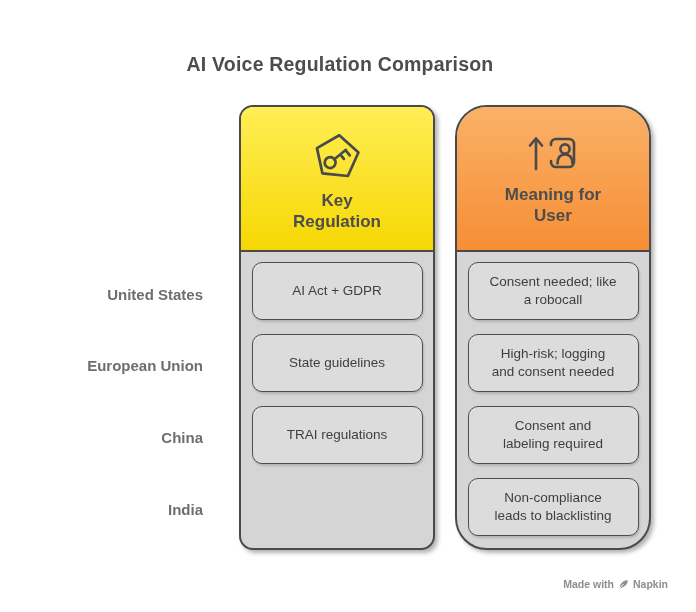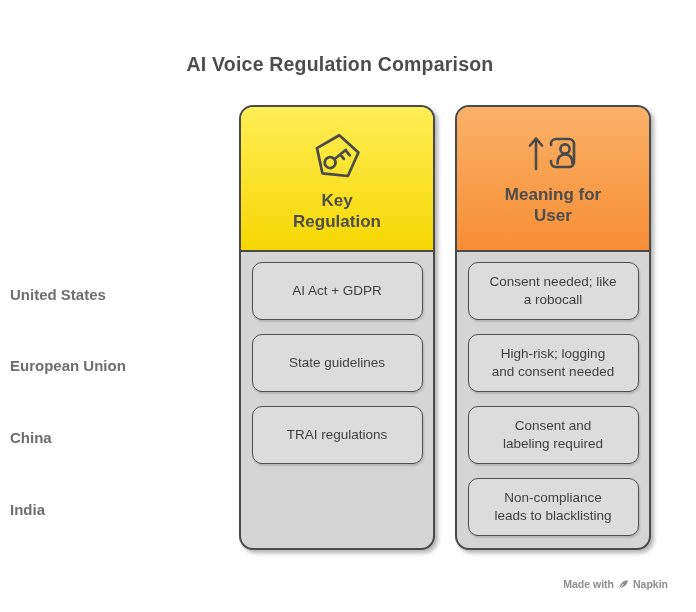--- a/index.html
+++ b/index.html
@@ -15,36 +15,36 @@
   .title {
     position:absolute; top:53px; left:0; width:672px;
     text-align:center;
     font-size:19.5px; font-weight:bold; letter-spacing:.2px;
     color:var(--title_text,#4f4f4f);
     padding-left:8px;
   }
 
   .row-label {
     position:absolute; left:10px; width:193px; height:20px;
-    line-height:20px;
+    text-align:right; line-height:20px;
     font-size:15px; font-weight:bold;
     color:var(--row_label_text,#6e6e6e);
   }
   .r0{top:285px}.r1{top:356px}.r2{top:428px}.r3{top:500px}
 
   .column {
     position:absolute; top:105px; width:196px; height:445px;
     background:var(--column_body,#d5d5d5);
     border:2px solid var(--border_dark,#4a4a4a);
     border-radius:14px;
     box-shadow:3px 3px 4px rgba(0,0,0,.30);
     overflow:hidden;
   }
   .col-left { left:239px; }
-  .col-right{ left:455px; }
+  .col-right{ left:455px;border-radius:32px; }
 
   .col-header {
     height:145px;
     border-bottom:2px solid var(--border_dark,#4a4a4a);
     display:flex; flex-direction:column; align-items:center;
     justify-content:flex-start; padding-top:24px;
   }
   .col-header.yellow { background:linear-gradient(180deg,var(--yellow_top,#ffee55),var(--yellow_bottom,#f6d703)); }
   .col-header.orange { background:linear-gradient(180deg,var(--orange_top,#fab168),var(--orange_bottom,#f78e35)); }
 

